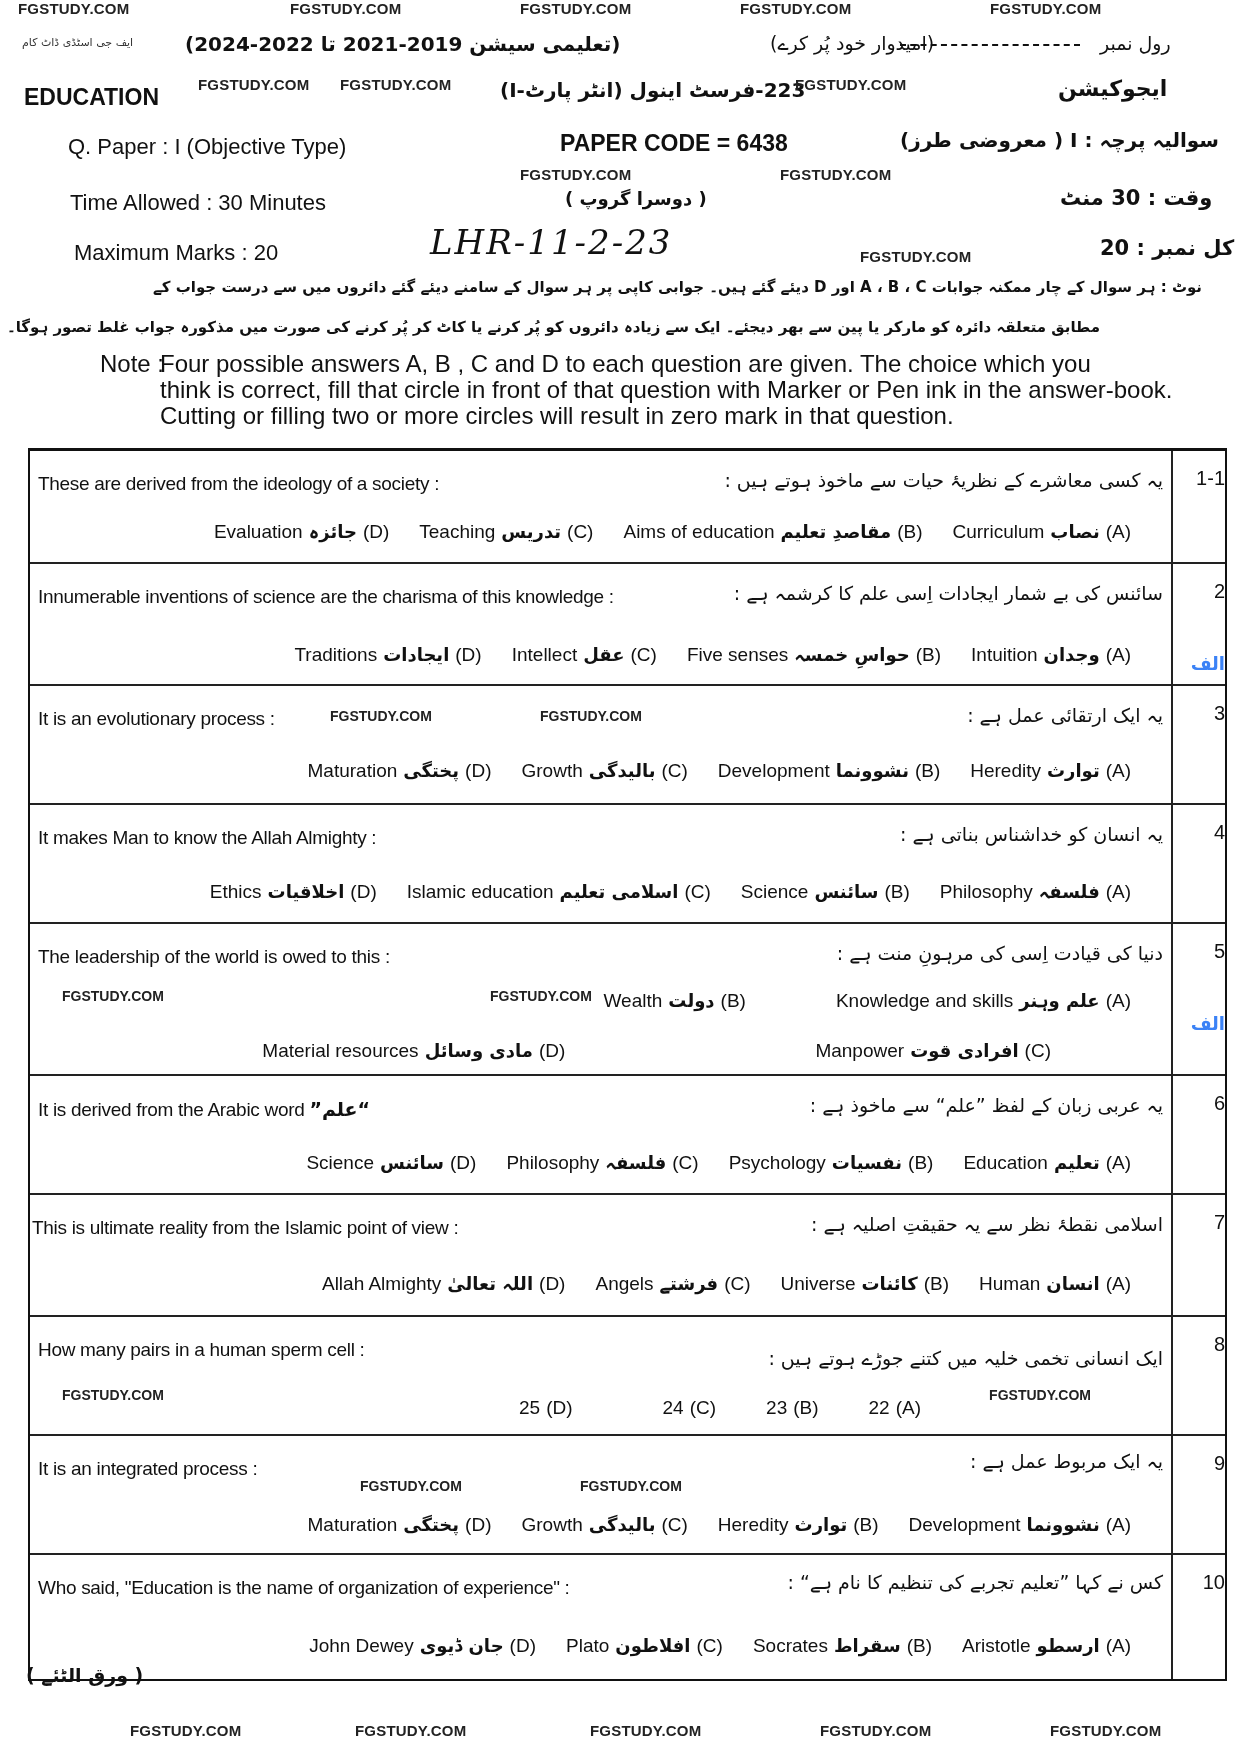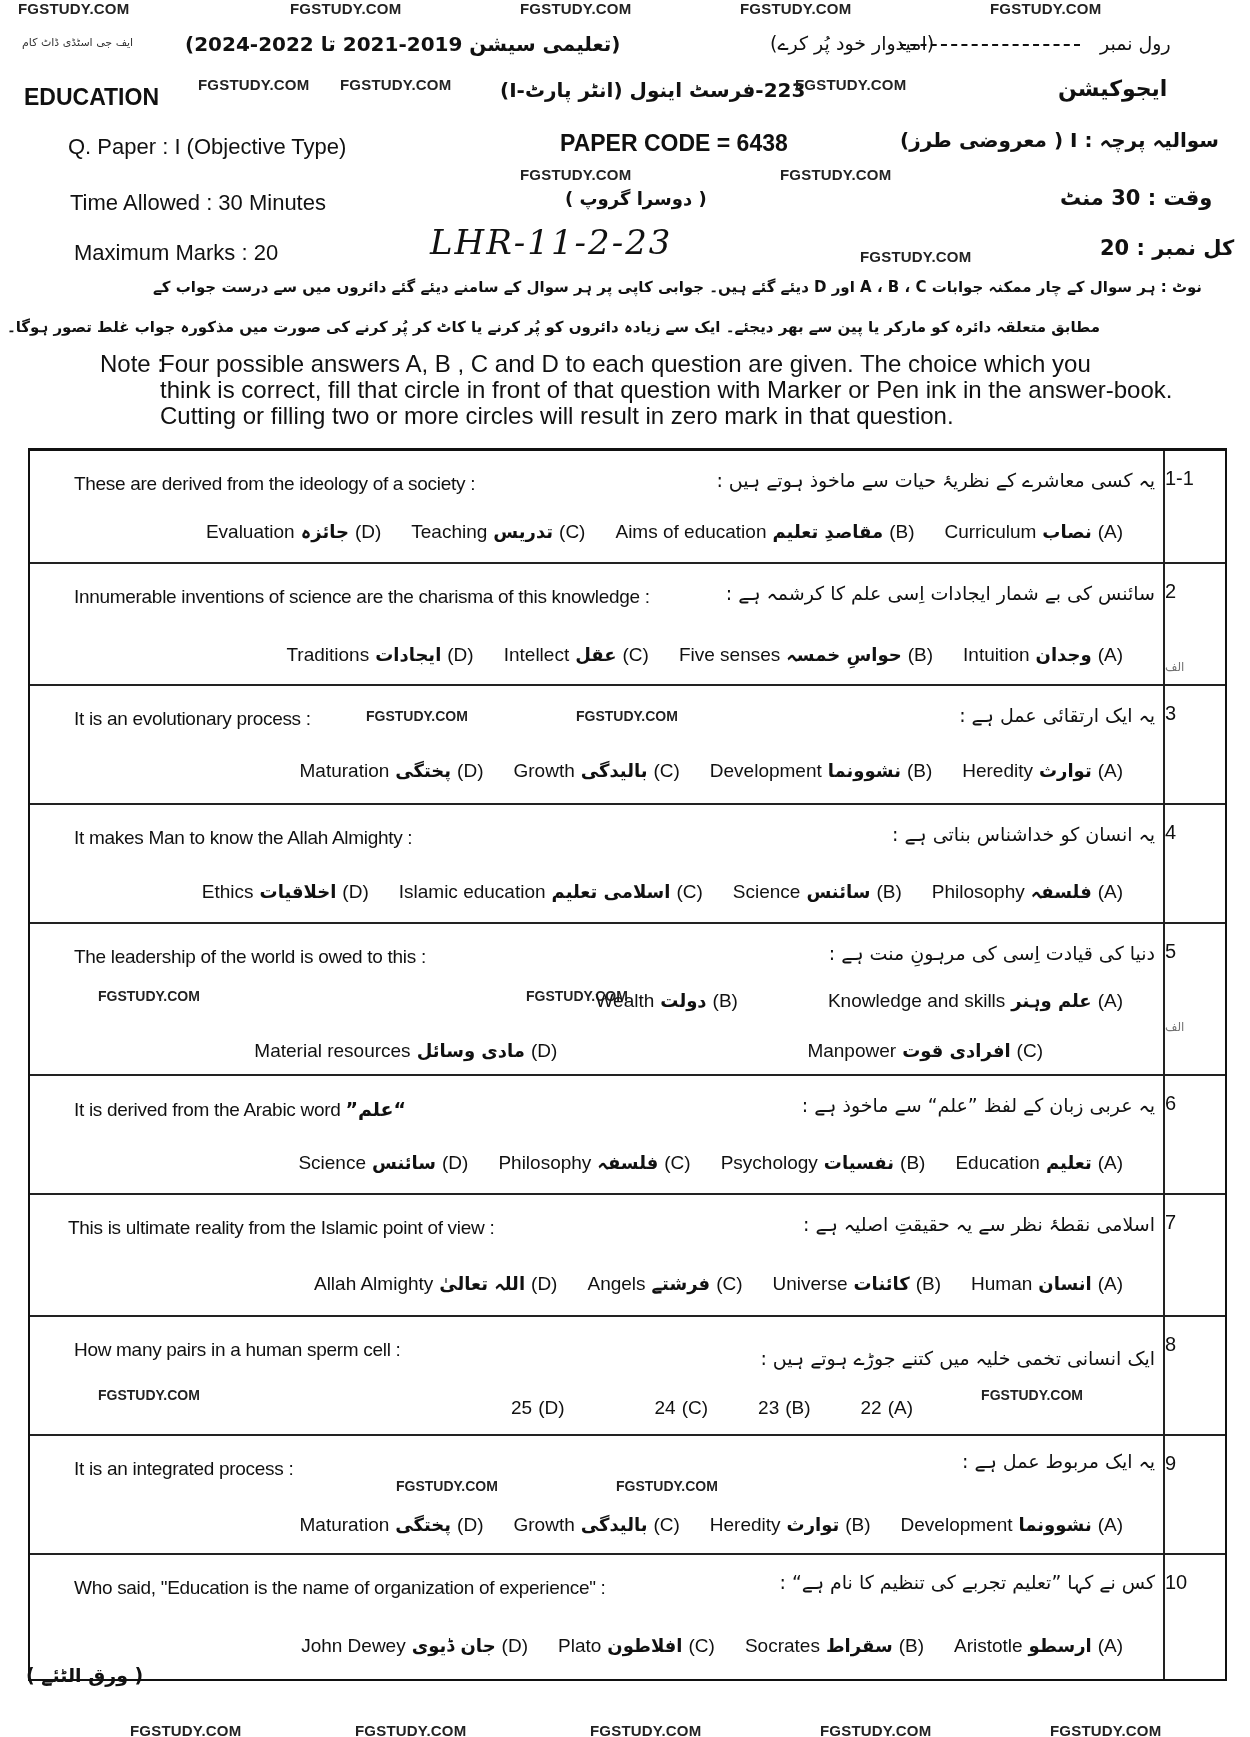--- a/index.html
+++ b/index.html
@@ -5,26 +5,26 @@
   html,body{margin:0;padding:0;background:#ffffff;}
   body{width:1250px;height:1737px;position:relative;overflow:hidden;color:#111;font-family:"Liberation Sans",sans-serif;}
   .abs{position:absolute;white-space:nowrap;}
   .wm{font-family:"Liberation Sans",sans-serif;font-size:15px;font-weight:bold;color:#222;letter-spacing:0.2px;}
   .urdu{font-family:"DejaVu Sans",sans-serif;direction:rtl;unicode-bidi:plaintext;}
   .hdr{font-size:22px;}
   .b{font-weight:bold;}
   .note-en{font-size:24px;font-stretch:condensed;}
   .urdu-small{font-size:11px;color:#333;}
   #qtable{position:absolute;left:28px;top:448px;width:1195px;border:2px solid #111;border-top:3px solid #111;}
-  .qrow{position:relative;border-bottom:2px solid #222;display:flex;padding-left:36px;}
+  .qrow{position:relative;border-bottom:2px solid #222;display:flex;}
   .qrow:last-child{border-bottom:none;}
   .qbody{flex:1;position:relative;border-right:2px solid #222;}
-  .qnum{width:60px;position:relative;text-align:left;font-size:20px;}
+  .qnum{width:52px;position:relative;text-align:right;font-size:20px;}
   .qnum .n{position:absolute;top:16px;left:0;right:0;}
-  .qnum .sub{position:absolute;bottom:10px;left:0;right:0;font-size:12px;color:#737373;}
+  .qnum .sub{position:absolute;bottom:10px;left:0;right:0;font-size:18px;color:#3b82f6;font-weight:bold;}
   .q-en{position:absolute;left:8px;font-size:19px;letter-spacing:-0.3px;}
   .q-ur{position:absolute;right:8px;font-size:19px;}
   .opts{position:absolute;right:40px;display:flex;flex-direction:row-reverse;gap:30px;font-size:19px;}
   .opt{display:flex;flex-direction:row-reverse;gap:6px;align-items:baseline;white-space:nowrap;}
   .opt .ol{font-size:19px;}
   .opt .ou{font-family:"DejaVu Sans",sans-serif;font-size:18px;font-weight:bold;}
   .opt .oe{font-size:19px;}
   .wm-in{position:absolute;font-size:14px;font-weight:bold;color:#222;}
   .sig{font-family:"DejaVu Serif",serif;font-style:italic;font-size:34px;letter-spacing:2px;}
 </style>

